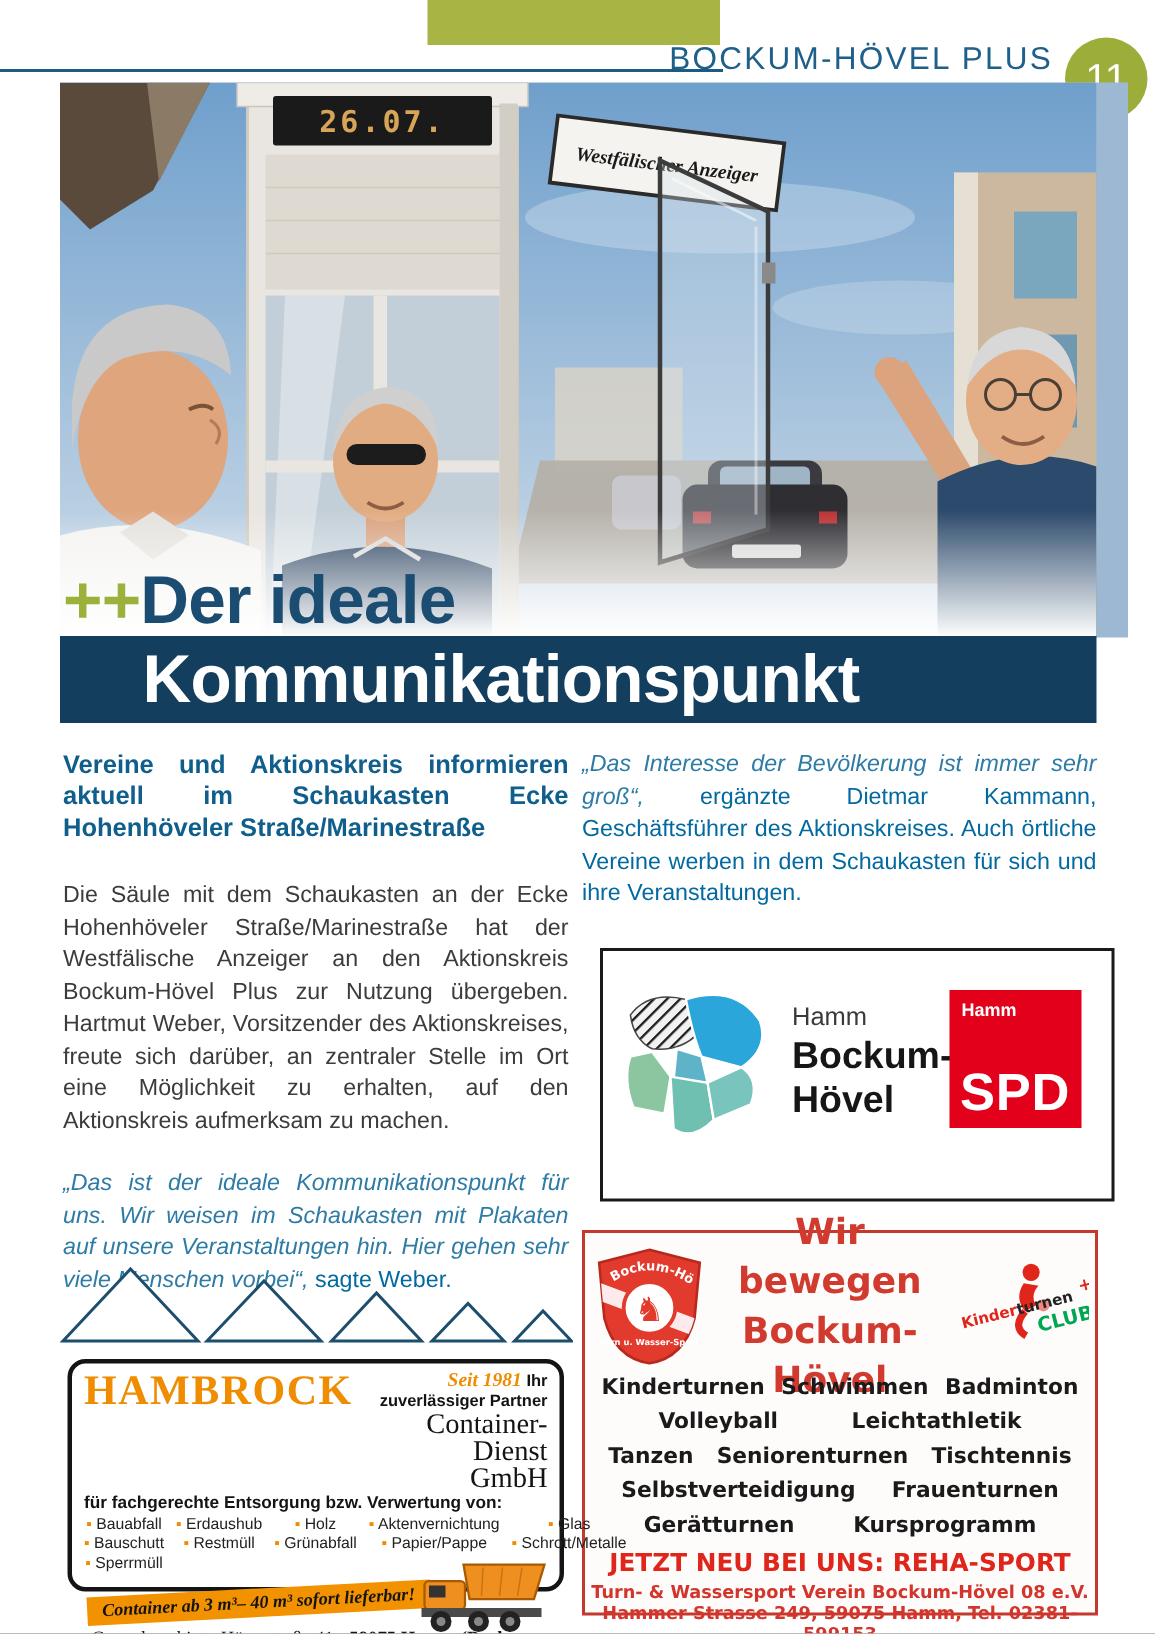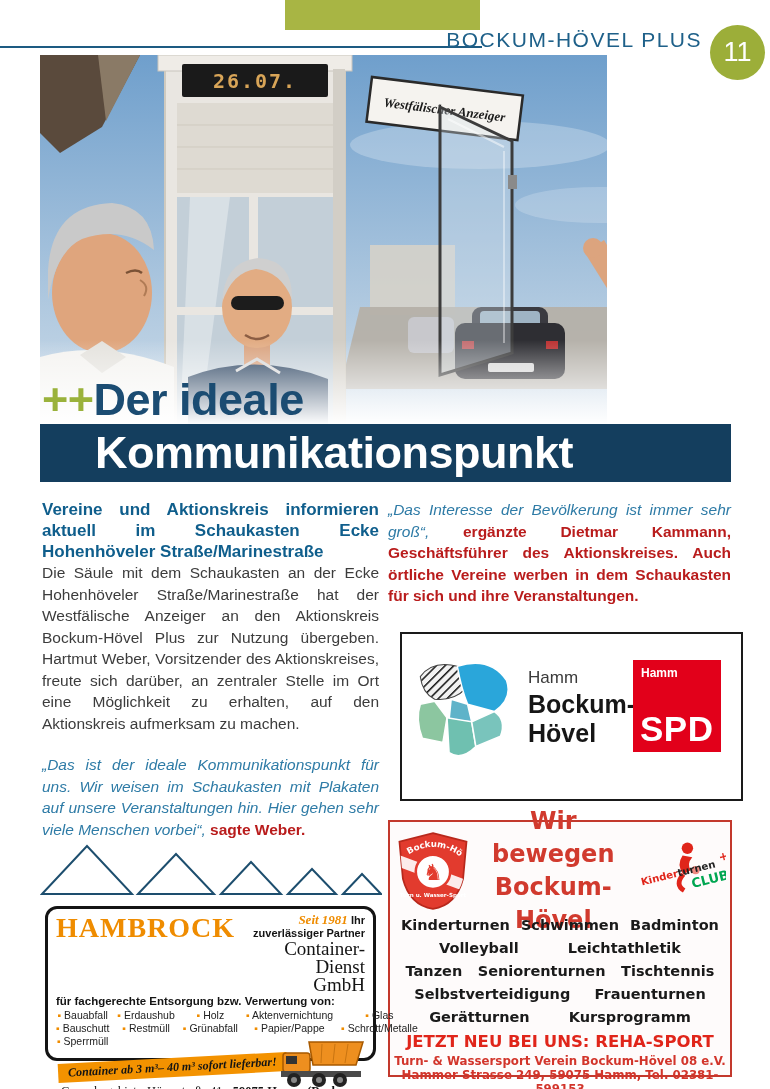--- a/index.html
+++ b/index.html
@@ -14,43 +14,43 @@
   .header-rule { position:absolute; left:0; top:46px; width:482px; height:2px; background:#1d5b82; }
   .header-title {
     position:absolute; left:340px; top:28px; width:362px; text-align:right;
     font-size:21px; letter-spacing:1.5px; color:#1e6089; font-weight:400;
   }
   .page-circle {
     position:absolute; left:710px; top:25px; width:55px; height:55px; border-radius:50%;
     background:#9cae39; color:#fff; font-size:27px; display:flex; align-items:center; justify-content:center;
   }
   
-  .photo { position:absolute; left:40px; top:55px; width:567px; height:370px; overflow:hidden; background:#9db8d2; }
+  .photo { position:absolute; left:40px; top:55px; width:712px; height:370px; overflow:hidden; background:#9db8d2; }
   
   .headline-1 {
     position:absolute; left:42px; top:376px; font-size:45px; font-weight:700; line-height:48px;
     letter-spacing:-0.5px; white-space:nowrap;
   }
   .headline-1 .plus { color:#9ab23b; }
   .headline-1 .word { color:#1b4c72; }
   .headline-bar {
     position:absolute; left:40px; top:424px; width:691px; height:58px; background:#143e5e;
     color:#fff; font-size:45px; font-weight:700; line-height:58px; padding-left:55px;
     letter-spacing:-0.5px;
   }
   
   .col-left { position:absolute; left:42px; top:499px; width:337px; }
   .col-right { position:absolute; left:388px; top:499px; width:343px; }
   .subhead {
     color:#0f5e8c; font-weight:700; font-size:17px; line-height:21px; text-align:justify;
   }
-  .body-p { margin-top:0; color:#3c3c3c; font-size:15.5px; line-height:21.5px; text-align:justify; }
+  .body-p { margin-top:24px; color:#3c3c3c; font-size:15.5px; line-height:21.5px; text-align:justify; }
   .quote-p { margin-top:20px; font-size:15.5px; line-height:21.5px; text-align:justify; }
   .quote-it { font-style:italic; color:#2e7ba6; }
-  .quote-rest { color:#b91c1c;font-weight:bold; }
+  .quote-rest { color:#0369a1; }
   
   .spd-ad {
     position:relative; margin-top:25px; width:343px; height:169px; background:#fff;
     border:2px solid #1a1a1a;
     margin-left:12px;
   }
   .spd-map { position:absolute; left:8px; top:22px; }
   .spd-labels { position:absolute; left:126px; top:34px; color:#333; }
   .spd-hamm { font-size:17px; color:#3a3a3a; }
   .spd-district { font-size:25px; font-weight:700; color:#161616; line-height:26px; margin-top:3px; }

